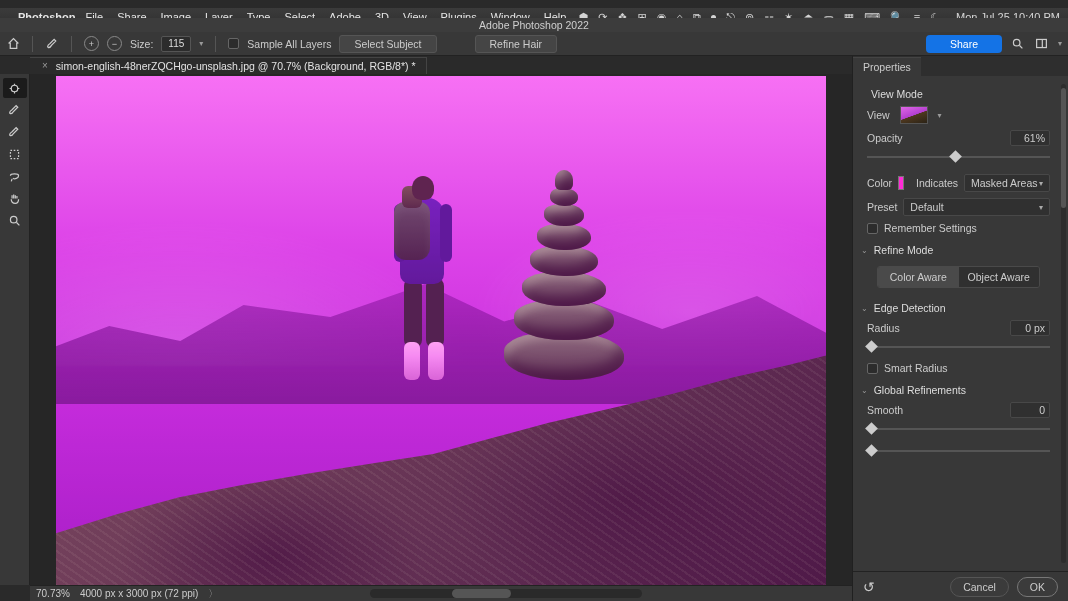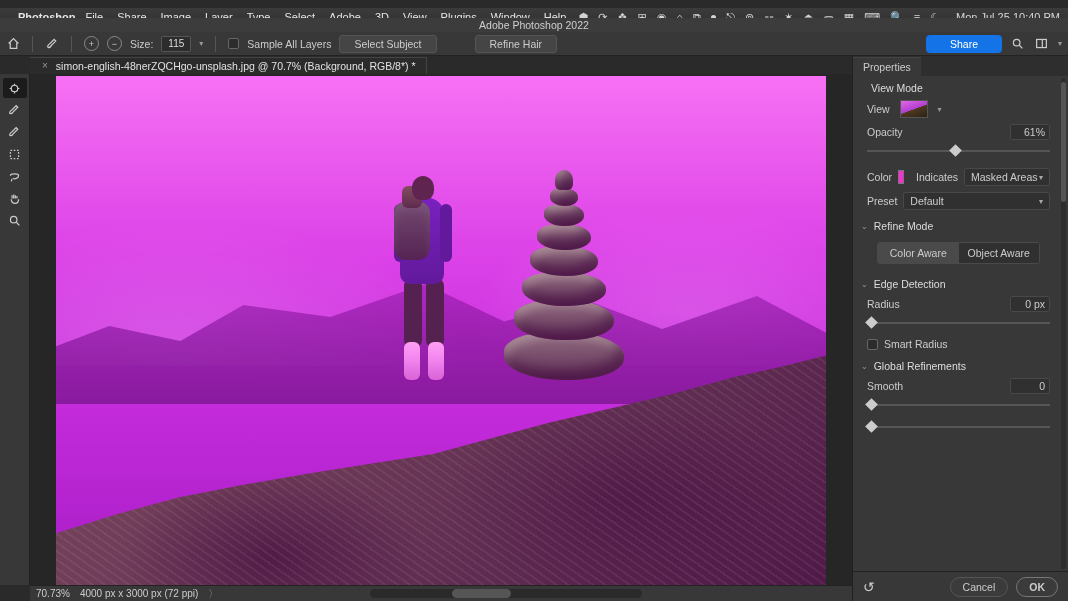--- a/index.html
+++ b/index.html
@@ -89,21 +89,21 @@
   .h-shin-r{position:absolute;left:72px;bottom:0;width:16px;height:38px;background:linear-gradient(#f3b099,#b9705b);border-radius:6px;filter:saturate(160%) hue-rotate(285deg);}
   .mag-overlay{position:absolute; inset:0; background:rgba(210,20,200,.30); mix-blend-mode:screen; pointer-events:none;}
 
   
   .status-bar { position:absolute; left:30px; right:216px; bottom:0; height:16px; background:#383838; display:flex; align-items:center; font-size:10px; color:#ccc; padding:0 6px; gap:10px; border-top:1px solid #222;}
   .status-bar .tri { color:#999; }
   .status-bar .hscroll { position:absolute; left:340px; right:210px; top:3px; height:9px; background:#2a2a2a; border-radius:5px;}
   .status-bar .hscroll:before{content:"";position:absolute;left:30%;width:22%;top:0;bottom:0;background:#555;border-radius:5px;}
 
   
-  .props { position:absolute; top:56px; right:0; bottom:0; width:216px; background:#383838; border-left:1px solid #202020; font-size:10.5px; color:#ccc; display:flex; flex-direction:column;}
+  .props { position:absolute; top:56px; right:0; bottom:0; width:216px; background:#383838; border-left:1px solid #202020; font-size:10.5px; color:#ccc; display:flex; flex-direction:column;gap:6px;}
   .props .tab-row { height:20px; background:#2e2e2e; display:flex; align-items:center;}
   .props .tab-row .tab { padding:3px 10px; background:#383838; border-top:1px solid #444;}
   .props .scroll { position:relative; flex:1; overflow:hidden; padding-right:8px;}
   .props .scroll .vscroll { position:absolute; top:2px; right:2px; bottom:2px; width:5px; background:#2d2d2d; border-radius:3px;}
   .props .scroll .vscroll:before{content:"";position:absolute;left:0;right:0;top:4px;height:120px;background:#555;border-radius:3px;}
 
   .sec-title { display:flex; align-items:center; gap:6px; padding:6px 10px 4px 8px; color:#ddd; }
   .sec-title .chev { font-size:8px; color:#999;}
   .inner { padding:2px 10px 4px 14px; display:flex; flex-direction:column; gap:4px; }
 
@@ -118,21 +118,21 @@
   .select { flex:1; height:18px; background:#303030; border:1px solid #484848; border-radius:2px; display:flex; align-items:center; justify-content:space-between; padding:0 6px; font-size:10.5px;}
   .select .dd { font-size:8px; color:#aaa;}
   .seg { display:flex; border:1px solid #4a4a4a; border-radius:3px; overflow:hidden; margin:4px 10px;}
   .seg div{ flex:1; text-align:center; padding:4px 0; background:#303030; font-size:10.5px;}
   .seg div.on{ background:#4a4a4a;}
   .swatch { width:16px; height:14px; border:1px solid #777;}
   .thumbb { width:28px; height:18px; background:linear-gradient(160deg,#e067e6 0%,#b33fd0 50%,#4e381f 52%,#2b2316 100%); border:1px solid #555;}
 
   .footer-row{ position:relative; height:30px; border-top:1px solid #222; display:flex; align-items:center; justify-content:flex-end; gap:8px; padding:0 10px;}
   .footer-row .btn { padding:3px 12px; border:1px solid #555; border-radius:10px; background:#3b3b3b; font-size:10.5px;}
-  .footer-row .btn.primary{ border-color:#777;font-weight:bold;}
+  .footer-row .btn.primary{ border-color:#777;}
   .footer-row .reset { position:absolute; left:10px; font-size:14px; color:#ccc;}
 
   .ico svg{width:13px;height:13px;stroke:#ccc;fill:none;stroke-width:1.5;}
 </style>
 </head>
 <body>
 
 <div class="menubar">
   <span class="apple"></span>
   <span class="app-name">Photoshop</span>
@@ -356,20 +356,26 @@
     <div class="inner">
       <div class="row">
         <span>Preset</span>
         <div class="select">
           <span>Default</span>
             <span class="dd">▾</span>
         </div>
       </div>
     </div>
 
+    <div class="inner">
+      <div class="row">
+          <span class="chk2"></span>
+          <span>Remember Settings</span>
+        </div>
+    </div>
 
     <div class="sec-title">
         <span class="chev">⌄</span>
         <span>Refine Mode</span>
       </div>
     <div class="inner">
       <div class="seg">
         <div class="on">Color Aware</div>
         <div>Object Aware</div>
       </div>

